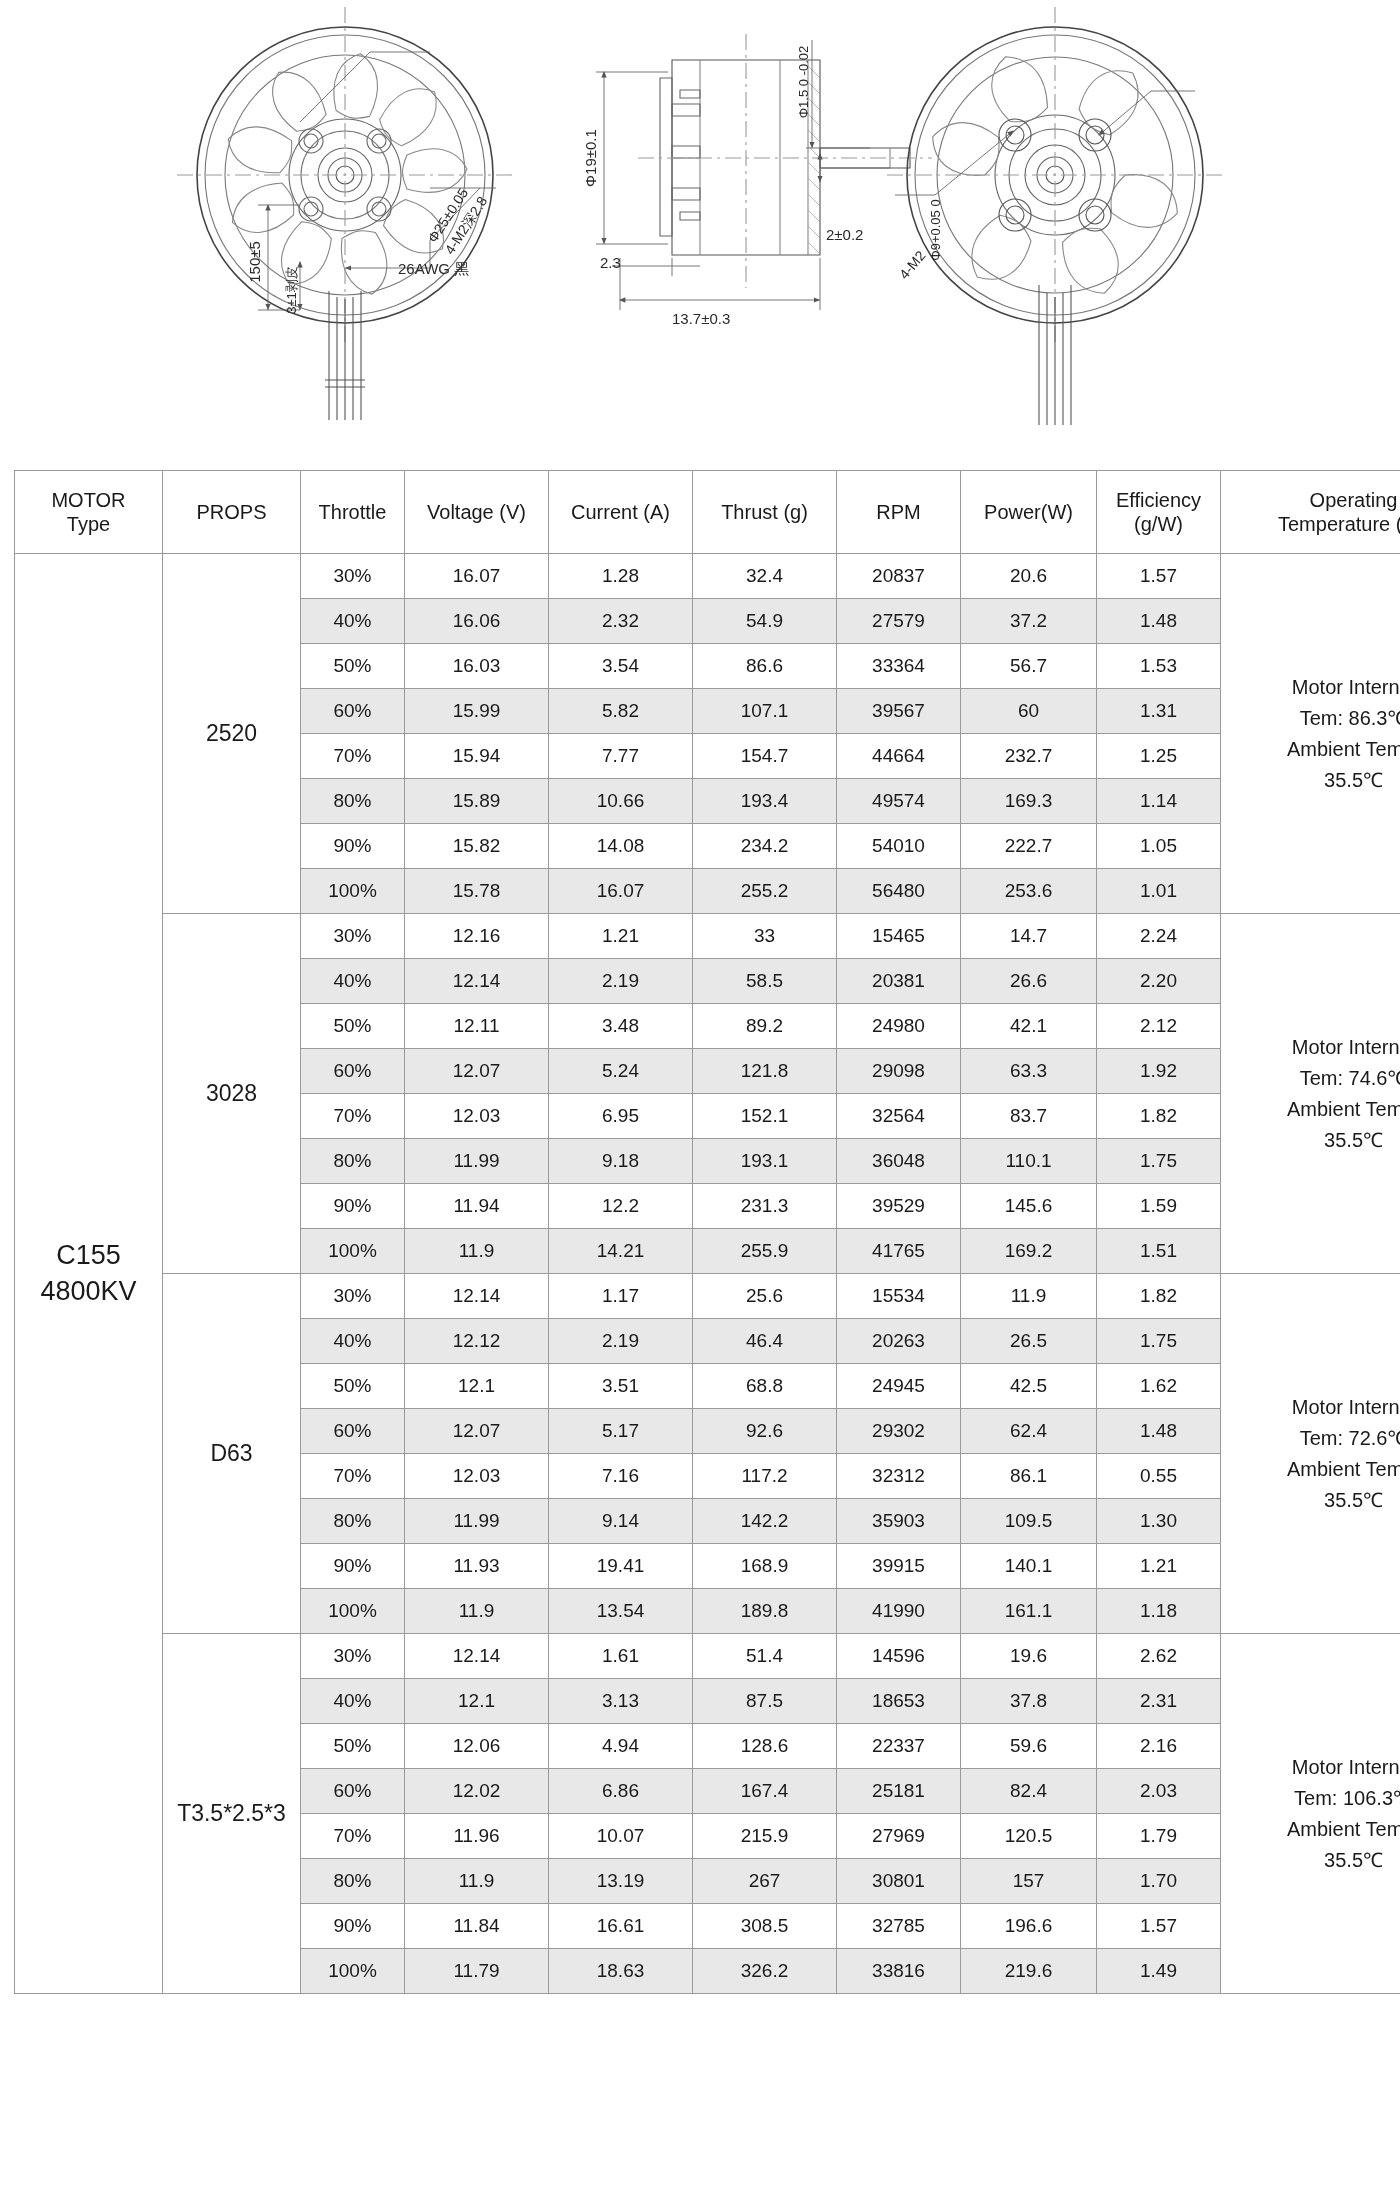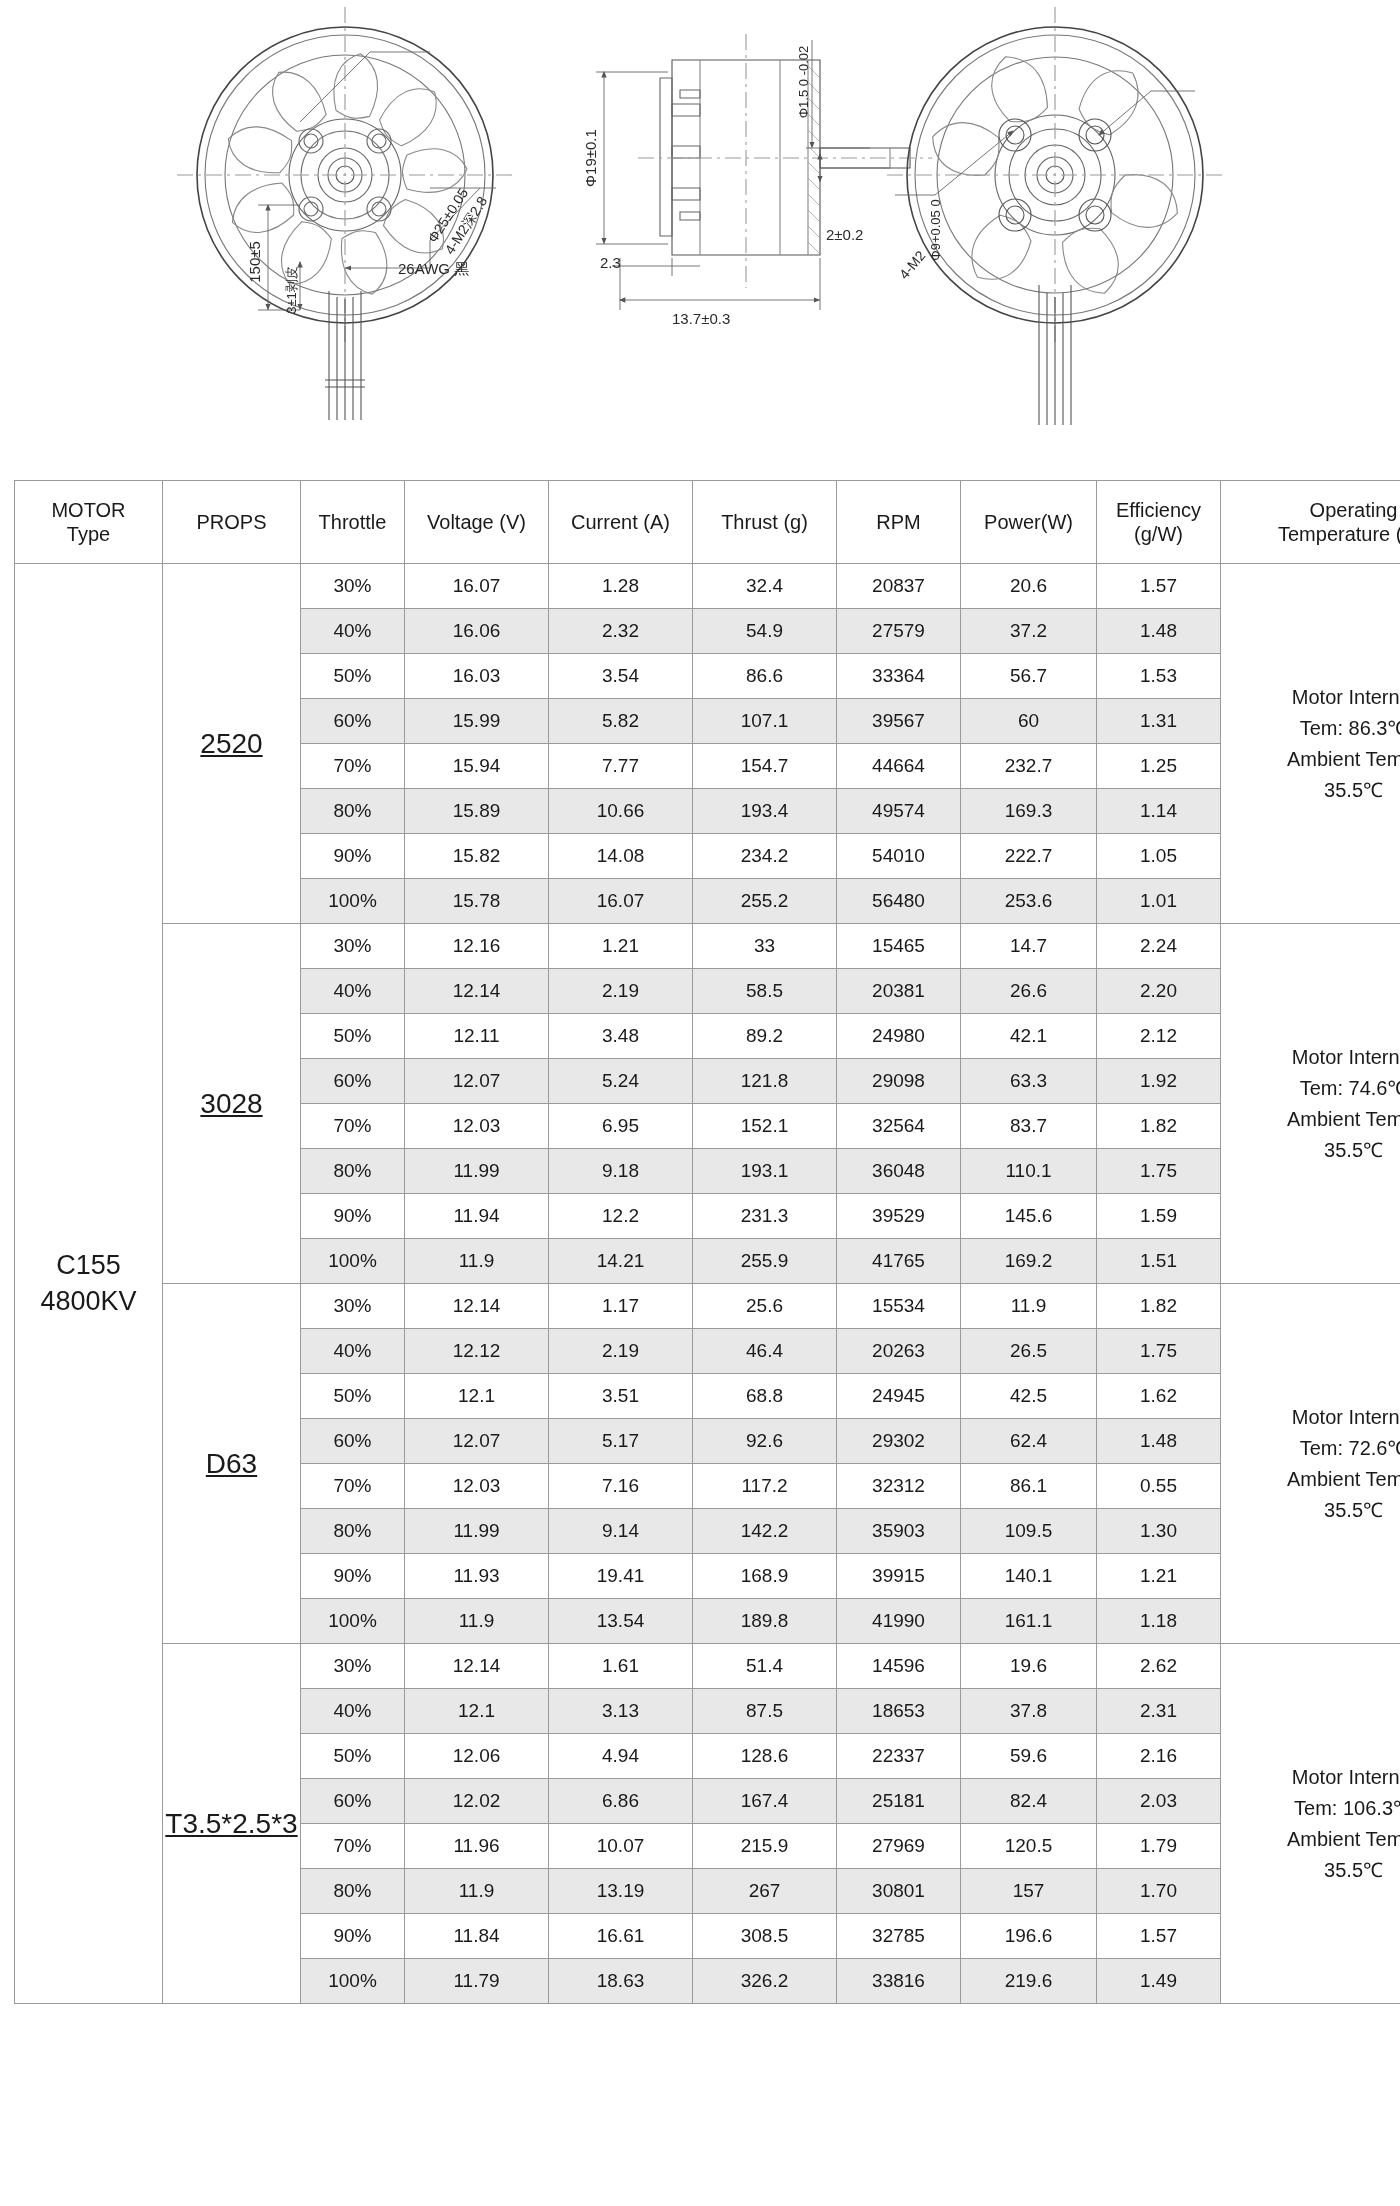--- a/index.html
+++ b/index.html
@@ -28,21 +28,20 @@
   .drawings svg {
     position: absolute;
     top: 0;
     left: 0;
   }
 
   
   .table-wrap {
     padding: 0 14px 20px 14px;
     box-sizing: border-box;
-    margin-top: 10px;
   }
   table.spec {
     border-collapse: collapse;
     width: 1372px;
     table-layout: fixed;
     font-size: 19px;
   }
   table.spec th, table.spec td {
     border: 1px solid #9a9a9a;
     text-align: center;
@@ -59,22 +58,21 @@
     padding: 2px 4px;
   }
   td.alt {
     background: #e8e8e8;
   }
   td.motor-cell {
     font-size: 27px;
     line-height: 1.3;
   }
   td.props-cell {
-    font-size: 28px;
-    text-decoration: underline;
+    font-size: 23px;
   }
   td.temp-cell {
     font-size: 20px;
     line-height: 1.55;
     padding: 4px 6px;
   }
   
   col.c-motor   { width: 148px; }
   col.c-props   { width: 138px; }
   col.c-thr     { width: 104px; }

